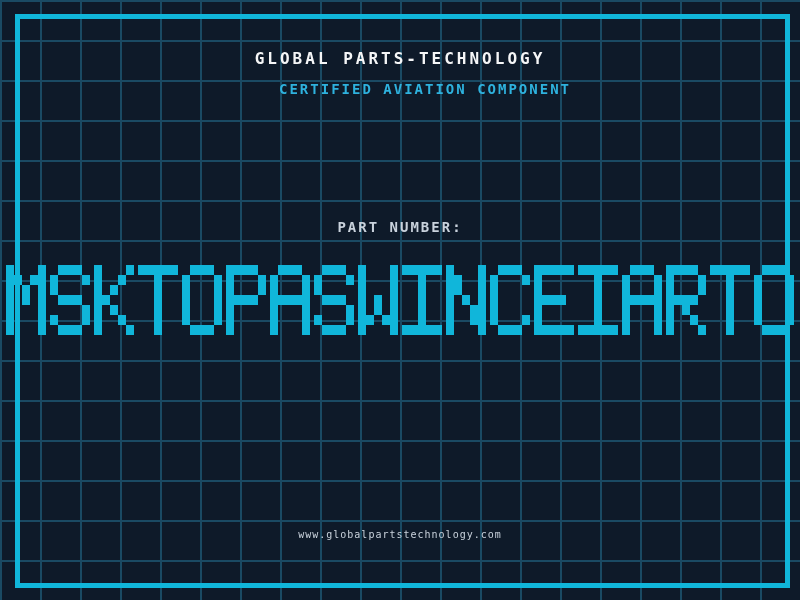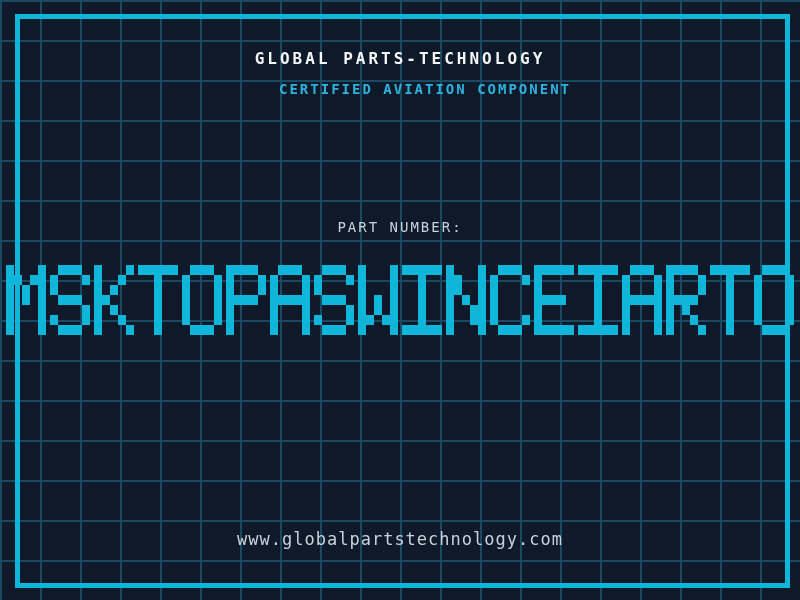--- a/index.html
+++ b/index.html
@@ -32,25 +32,25 @@
   .company{
     top:49px;font-size:16px;font-weight:bold;color:var(--header-white);
     letter-spacing:3px;
   }
   .cert{
     top:81px;font-size:14px;font-weight:bold;color:var(--subtitle-cyan);
     letter-spacing:2px;
     margin-left:25px;
   }
   .part-label{
-    top:219px;font-size:14px;font-weight:normal;color:var(--muted-gray);
+    top:219px;font-size:14px;font-weight:bold;color:var(--muted-gray);
     letter-spacing:2px;
   }
   .website{
-    top:529px;font-size:17px;color:var(--muted-gray);
+    top:529px;font-size:10px;color:var(--muted-gray);
     letter-spacing:1px;
   }
   .part-number{
     position:absolute;top:265px;left:0;width:800px;
     display:flex;justify-content:center;align-items:flex-start;
     overflow:hidden;
   }
   .glyph{
     display:inline-grid;
     grid-template-columns:repeat(5,8px);

